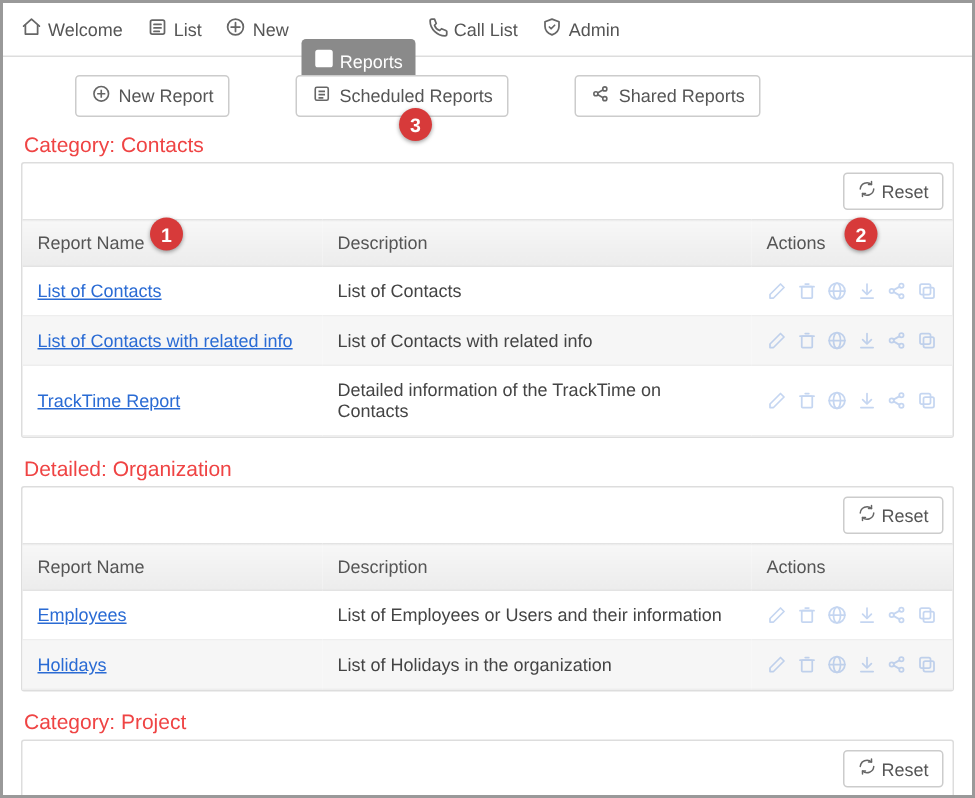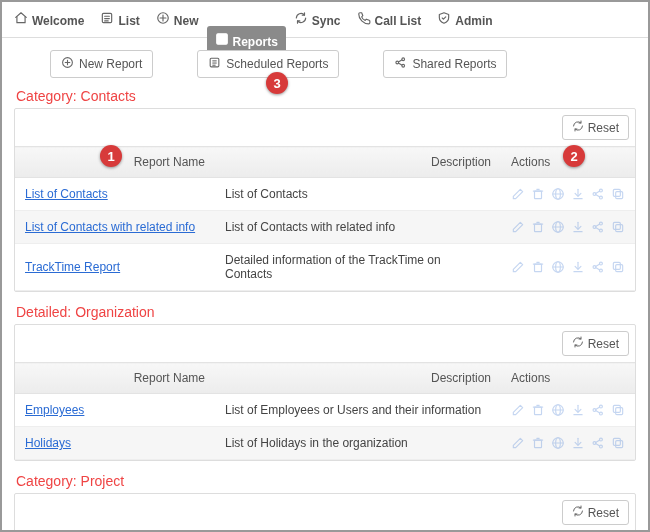--- a/index.html
+++ b/index.html
@@ -17,28 +17,27 @@
   display: flex;
   align-items: center;
   background: #fff;
   border-bottom: 1px solid #ddd;
   padding: 0 4px;
   height: 36px;
   gap: 0;
 }
 .topnav-item {
   display: flex;
-  align-items: flex-end;
+  align-items: center;
   gap: 4px;
   padding: 6px 8px;
   color: #555;
   font-size: 12px;
   cursor: pointer;
   border-radius: 3px;
-  font-weight: bold;
 }
 .topnav-item.active {
   background: #8a8a8a;
   color: #fff;
   margin-top: 42px;
 }
 .topnav-item svg { width: 14px; height: 14px; }
 .topnav-item.active svg { stroke: #fff; fill: #fff; }
 .content { padding: 12px; }
 .toolbar {
@@ -86,21 +85,21 @@
 }
 .reset-btn svg { width: 12px; height: 12px; }
 .tbl { width: 100%; border-collapse: collapse; }
 .tbl thead th {
   background: linear-gradient(#f7f7f7,#ececec);
   border-top: 1px solid #e3e3e3;
   border-bottom: 1px solid #e3e3e3;
   font-weight: normal;
   color: #555;
   font-size: 12px;
-  text-align: right;
+  text-align: left;
   padding: 8px 10px;
 }
 .tbl tbody td {
   padding: 9px 10px;
   font-size: 12px;
   color: #444;
   border-bottom: 1px solid #eee;
 }
 .tbl tbody tr:nth-child(even) td { background: #f6f6f6; }
 .tbl th.col-name, .tbl td.col-name { width: 200px; }
@@ -152,29 +151,20 @@
         </svg></span>
       <span>New</span>
     </div>
     <div class="topnav-item active">
       <span><svg viewBox="0 0 24 24" fill="none" stroke="#fff" stroke-width="2" stroke-linecap="round" stroke-linejoin="round">
           <rect x="3" y="3" width="18" height="18" rx="2"></rect>
           <rect x="7" y="12" width="3" height="6" fill="#fff"></rect>
           <rect x="14" y="8" width="3" height="10" fill="#fff"></rect>
         </svg></span>
       <span>Reports</span>
-    </div>
-    <div class="topnav-item">
-      <span><svg viewBox="0 0 24 24" fill="none" stroke="#666" stroke-width="2" stroke-linecap="round" stroke-linejoin="round">
-          <path d="M4 12a8 8 0 0 1 14-5"></path>
-          <polyline points="18 3 18 7 14 7"></polyline>
-          <path d="M20 12a8 8 0 0 1-14 5"></path>
-          <polyline points="6 21 6 17 10 17"></polyline>
-        </svg></span>
-      <span>Sync</span>
     </div>
     <div class="topnav-item">
       <span><svg viewBox="0 0 24 24" fill="none" stroke="#666" stroke-width="2" stroke-linecap="round" stroke-linejoin="round">
           <path d="M22 17v3a2 2 0 0 1-2 2c-9 0-17-8-17-17a2 2 0 0 1 2-2h3l2 5-2 2c1 3 3 5 6 6l2-2 5 2z"></path>
         </svg></span>
       <span>Call List</span>
     </div>
     <div class="topnav-item">
       <span><svg viewBox="0 0 24 24" fill="none" stroke="#666" stroke-width="2" stroke-linecap="round" stroke-linejoin="round">
           <path d="M12 3l8 3v5c0 5-3 8-8 10-5-2-8-5-8-10V6z"></path>

